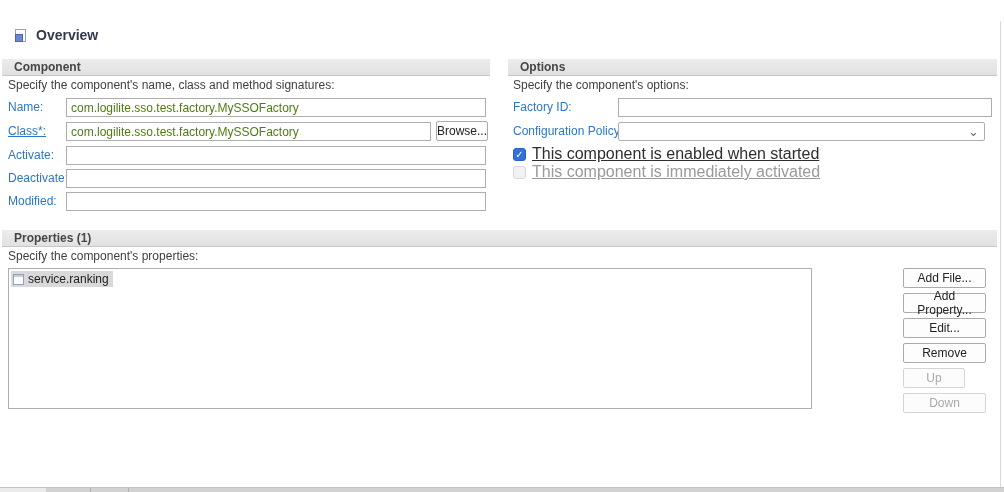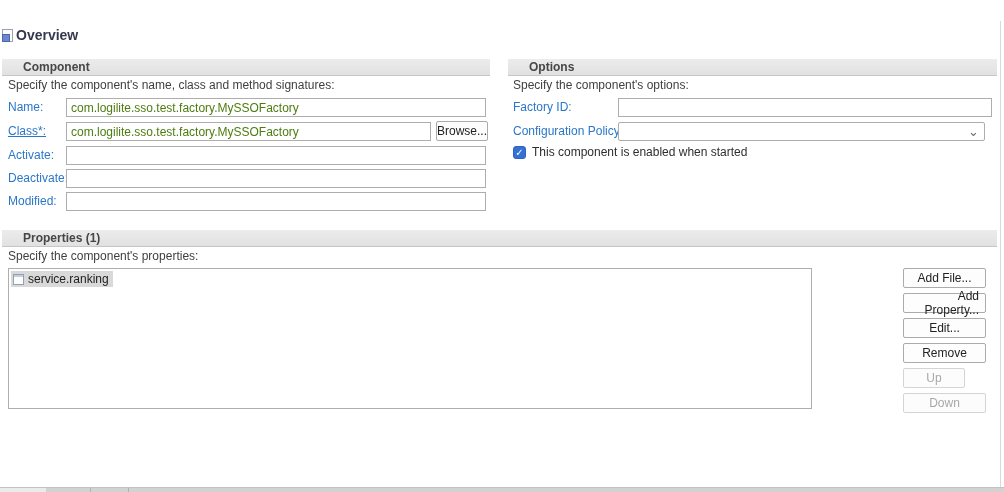--- a/index.html
+++ b/index.html
@@ -21,46 +21,46 @@
   .ico-restore{position:relative;width:11px;height:10px;}
   .ico-restore .b{position:absolute;border:1px solid #8a8a8a;background:#f1f1f1;width:7px;height:5px;}
   .ico-restore .b1{right:0;top:0;}
   .ico-restore .b2{left:0;bottom:0;background:#fafafa;}
   
   .file-ico{display:inline-block;position:relative;width:11px;height:13px;
     background:#fdfdfd;border:1px solid #9aa3ad;box-sizing:border-box;}
   .file-ico::after{content:"";position:absolute;left:-1px;bottom:-1px;width:6px;height:6px;
     background:#6c87cf;border:1px solid #4f66a8;}
   
-  .page-heading{position:absolute;left:2px;top:27px;display:flex;align-items:center;gap:3px;}
+  .page-heading{position:absolute;left:15px;top:27px;display:flex;align-items:center;gap:10px;}
   .page-heading .title{font-size:14px;font-weight:bold;color:#34384e;}
   
   .section-band{position:absolute;height:17px;line-height:17px;
     background:linear-gradient(#ececec,#e1e1e1);border-bottom:1px solid #c6c6c6;
-    font-weight:bold;color:#464646;padding-left:21px;box-sizing:border-box;font-size:12px;}
+    font-weight:bold;color:#464646;padding-left:12px;box-sizing:border-box;font-size:12px;}
   .section-desc{position:absolute;color:#3f3f3f;font-size:12px;}
   .flabel{position:absolute;color:#2a77c9;font-size:12px;line-height:19px;}
   .flabel.link{text-decoration:underline;cursor:pointer;}
   .txt{position:absolute;height:17px;border:1px solid #adadad;border-radius:0;
     background:#fff;font-family:"Liberation Sans",sans-serif;font-size:12px;color:#4d7c0f;
     padding:0 4px;outline:none;}
   .btn{position:absolute;border:1px solid #ababab;border-radius:2px;background:#fdfdfd;
     font-family:"Liberation Sans",sans-serif;font-size:12px;color:#222;
-    display:flex;align-items:center;justify-content:center;cursor:pointer;box-sizing:border-box;text-align:right;}
+    display:flex;align-items:center;justify-content:center;cursor:pointer;box-sizing:border-box;}
   .btn.disabled{color:#a8a8a8;border-color:#d4d4d4;background:#fcfcfc;cursor:default;}
   .combo{position:absolute;height:19px;border:1px solid #adadad;border-radius:2px;background:#fff;
     box-sizing:border-box;cursor:pointer;}
   .combo .chev{position:absolute;right:5px;top:1px;color:#6b6b6b;font-size:13px;line-height:15px;}
   
   .cbrow{position:absolute;display:flex;align-items:center;gap:6px;}
   .cb{width:13px;height:13px;border-radius:3px;box-sizing:border-box;flex:none;}
   .cb.checked{background:#3470d6;border:1px solid #2d63bd;color:#fff;font-size:10px;
     line-height:12px;text-align:center;}
   .cb.unchecked{background:#f2f2f2;border:1px solid #d8d8d8;}
-  .cbrow .cblabel{font-size:12px;color:#2e2e2e;}
+  .cbrow .cblabel{font-size:16px;color:#2e2e2e;text-decoration:underline;}
   .cbrow.disabled .cblabel{color:#9a9a9a;}
   
   .plist{position:absolute;left:8px;top:268px;width:804px;height:141px;
     border:1px solid #aeaeae;background:#fff;box-sizing:border-box;padding:2px;}
   .plist-item{display:inline-flex;align-items:center;gap:4px;background:#d9d9d9;
     padding:1px 4px 1px 2px;font-size:12px;color:#1d1d1d;cursor:default;}
   .prop-ico{display:inline-block;width:11px;height:11px;box-sizing:border-box;
     border:1px solid #91a0b4;background:#fdfdfd;position:relative;}
   .prop-ico::before{content:"";position:absolute;left:0;top:0;width:9px;height:2px;background:#c4cfdd;}
   
@@ -110,20 +110,24 @@
   <span class="flabel" style="left:513px;top:122px;">Configuration Policy:</span>
   <div class="combo" style="left:618px;top:122px;width:367px;">
     <span></span>
     <span class="chev">⌄</span>
   </div>
 
   <div class="cbrow" style="left:513px;top:145px;">
     <span class="cb checked">✓</span>
     <span class="cblabel">This component is enabled when started</span>
   </div>
+  <div class="cbrow disabled" style="left:513px;top:163px;">
+    <span class="cb unchecked"></span>
+    <span class="cblabel">This component is immediately activated</span>
+  </div>
 
   <div class="section-band" style="left:2px;top:230px;width:995px;">Properties (1)</div>
   <div class="section-desc" style="left:8px;top:249px;">Specify the component's properties:</div>
 
   <div class="plist">
     <div class="plist-item">
       <span class="prop-ico"></span>
       <span>service.ranking</span>
     </div>
   </div>

